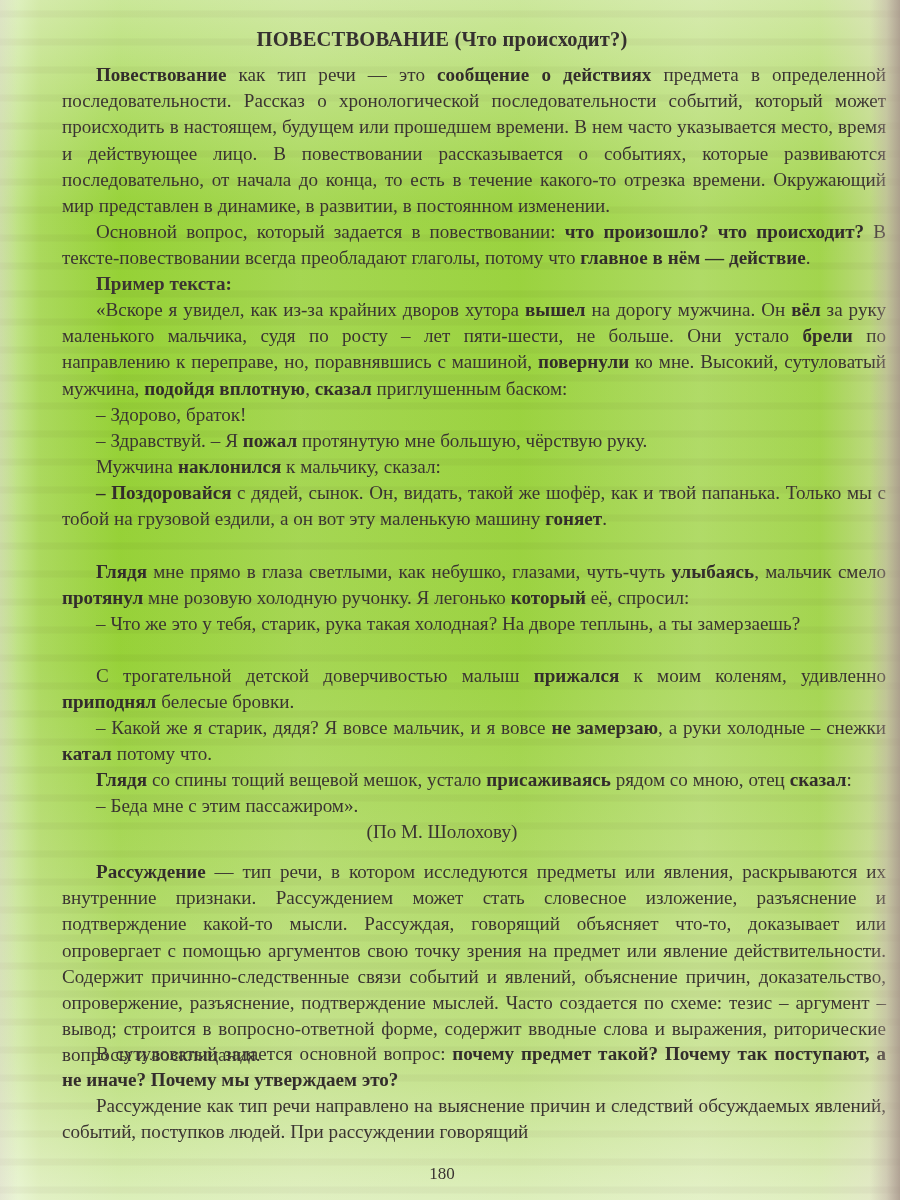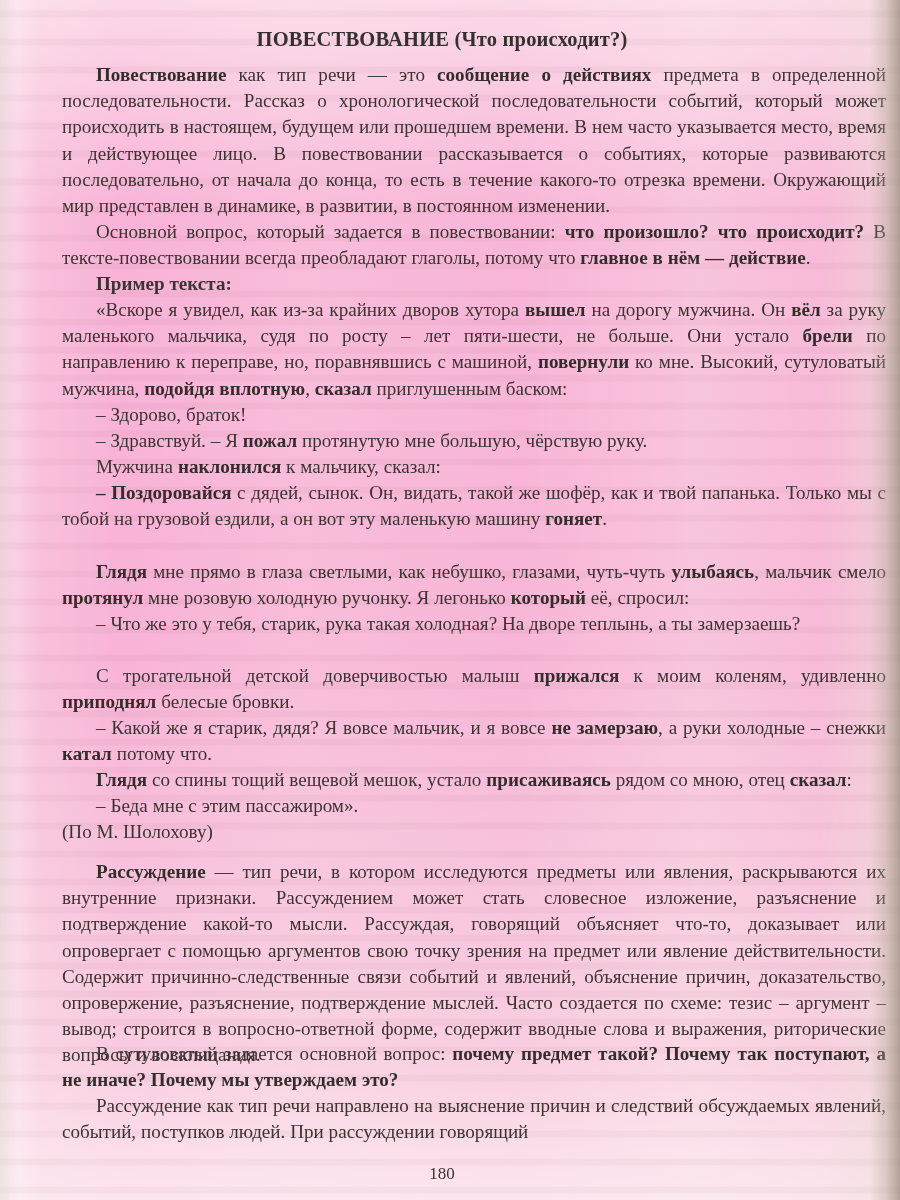--- a/index.html
+++ b/index.html
@@ -11,21 +11,21 @@
     width: 900px;
     height: 1200px;
     overflow: hidden;
     font-family: "Liberation Serif", "DejaVu Serif", serif;
   }
 
   #page {
     position: relative;
     width: 900px;
     height: 1200px;
-    background: #f9a8d4;
+    background: #84cc16;
     overflow: hidden;
   }
 
   
   #paper-texture {
     position: absolute;
     inset: 0;
     background:
       linear-gradient(90deg,
         rgba(255,255,255,0.55) 0px,
@@ -97,21 +97,21 @@
   p.para.indent { text-indent: 34px; }
   p.para.dialogue { text-indent: 34px; }
 
   b { font-weight: bold; color: #332d2c; }
 
   .byline {
     margin: 0;
     font-size: 19.1px;
     line-height: 26.2px;
     color: #3b3432;
-    text-align: left;
+    text-align: center;
     width: 760px;
   }
 
   #page-number {
     position: absolute;
     left: 0;
     top: 1164px;
     width: 760px;
     text-align: center;
     font-size: 17px;

